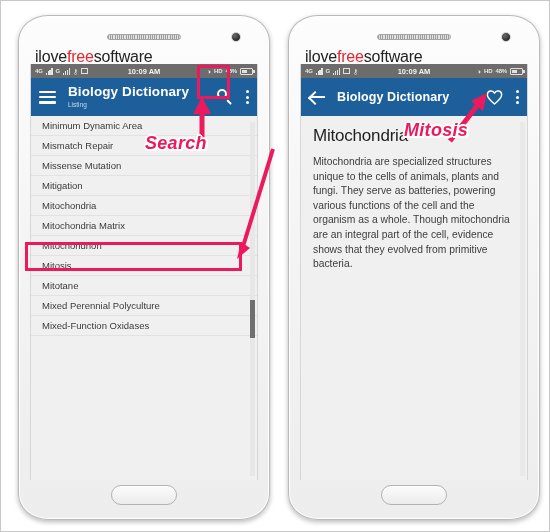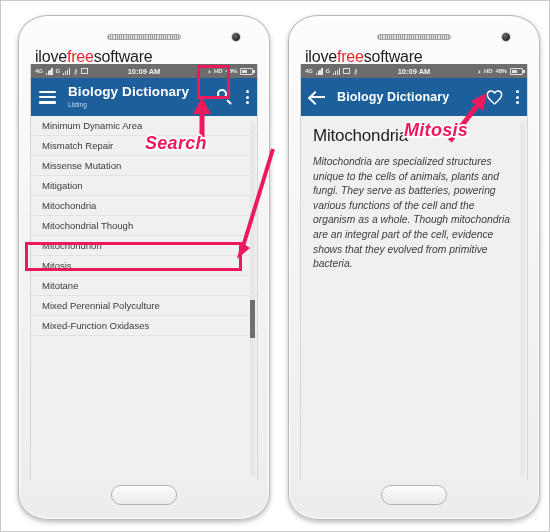--- a/index.html
+++ b/index.html
@@ -150,21 +150,21 @@
   .scrolltrack{
     position:absolute;right:2px;top:6px;bottom:4px;width:5px;background:#e7e7e7;
   }
   .scrollthumb{
     position:absolute;right:2px;width:5px;height:38px;background:#6f6f6f;
   }
 
   
   .detail{position:absolute;left:0;right:0;top:52px;bottom:0;background:#f0f0f0;padding:10px 12px 0 12px;box-sizing:border-box;}
   .detail h1{margin:0 0 9px 0;font-size:17px;font-weight:normal;color:#1e1e1e;letter-spacing:-.2px;}
-  .detail p{margin:0;font-size:10.3px;line-height:14.6px;color:#3c3c3c;font-style:italic;}
+  .detail p{margin:0;font-size:10.3px;line-height:14.6px;color:#3c3c3c;}
 
   
   .anno{position:absolute;pointer-events:none;}
   .anno-label{
     position:absolute;
     font-size:18px;font-weight:bold;font-style:italic;
     color:#ec1a5d;
     letter-spacing:.3px;
     text-shadow:
       1.6px 0 #fff, -1.6px 0 #fff, 0 1.6px #fff, 0 -1.6px #fff,
@@ -250,21 +250,21 @@
             <div class="listrow">
               <span>Missense Mutation</span>
             </div>
             <div class="listrow">
               <span>Mitigation</span>
             </div>
             <div class="listrow">
               <span>Mitochondria</span>
             </div>
             <div class="listrow">
-              <span>Mitochondrial Though</span>
+              <span>Mitochondria Matrix</span>
             </div>
             <div class="listrow">
               <span>Mitochondrion</span>
             </div>
             <div class="listrow">
               <span>Mitosis</span>
             </div>
             <div class="listrow">
               <span>Mitotane</span>
             </div>

